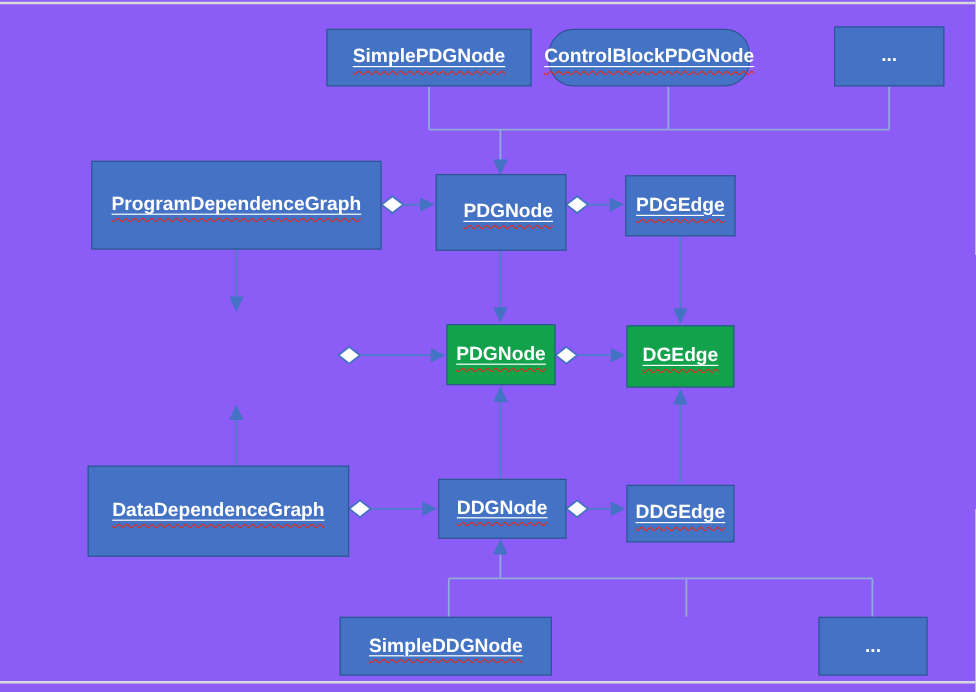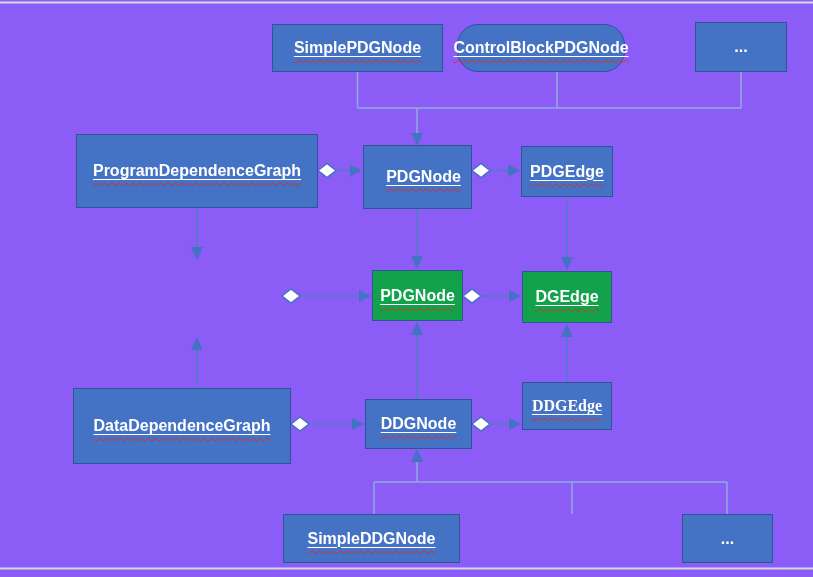--- a/index.html
+++ b/index.html
@@ -38,21 +38,21 @@
   #n1  { left:457px; top:24px;  width:168px; height:48px;border-radius:21px; }
   #n2  { left:695px; top:22px;  width:92px;  height:50px; }
   #n3  { left:76px;  top:134px; width:242px; height:74px;text-align:center; }
   #n4  { left:363px; top:145px; width:109px; height:64px;padding-left:12px; }
   #n5  { left:521px; top:146px; width:92px;  height:51px; }
   #n6  { left:109px; top:261px; width:173px; height:75px; }
   #n7  { left:372px; top:270px; width:91px;  height:51px; }
   #n8  { left:522px; top:271px; width:90px;  height:52px; }
   #n9  { left:73px;  top:388px; width:218px; height:76px; }
   #n10 { left:365px; top:399px; width:107px; height:50px; }
-  #n11 { left:522px; top:382px; width:90px;  height:48px;font-family:Liberation Serif, serif; }
+  #n11 { left:522px; top:404px; width:90px;  height:48px; }
   #n12 { left:283px; top:514px; width:177px; height:49px; }
   #n13 { left:477px; top:514px; width:190px; height:49px; }
   #n14 { left:682px; top:514px; width:91px;  height:49px; }
   .elbow  { stroke:#8FAADC; stroke-width:1.5; fill:none; }
   .arrow  { stroke:#4d7cc9; stroke-width:1.5; fill:none; }
   .head   { fill:#4472C4; stroke:none; }
   .dia    { fill:#ffffff; stroke:#4472C4; stroke-width:1.5; }
   .frame  { stroke:#D9D9D9; stroke-width:2; }
 </style>
 </head>

